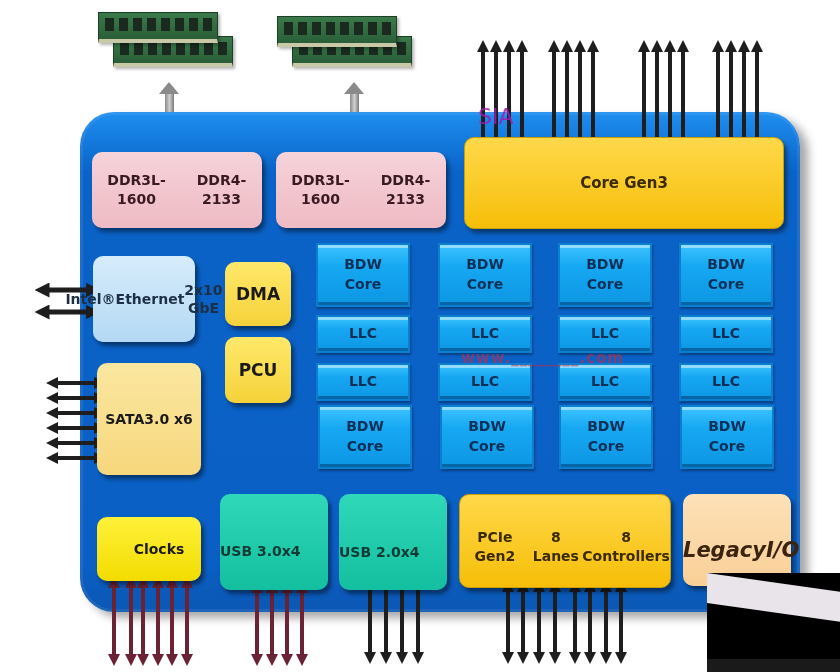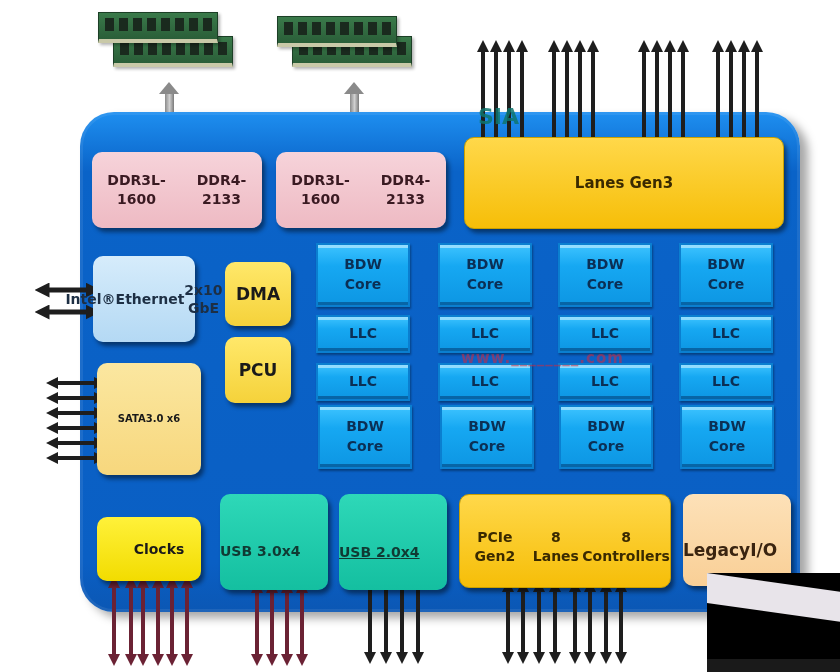--- a/index.html
+++ b/index.html
@@ -19,26 +19,26 @@
     .box {
       position: absolute; display: flex; flex-direction: row;
       align-items: center; justify-content: center; text-align: center;
       font-weight: bold; color: #1a1a1a; box-sizing: border-box;
       border-radius: 10px; line-height: 1.35;
       box-shadow: 3px 4px 4px rgba(0,0,0,0.45);
     }
     .box span { display: block; }
     .pink { background: linear-gradient(180deg,#f6d3da,#eebac3); font-size: 14px; color:#3a1a22; }
     .gold { background: linear-gradient(180deg,#ffd84a,#f6be08); font-size: 14px; color:#3a2a00; border: 1px solid #caa000; }
-    .lightyellow { background: linear-gradient(180deg,#fbe7a0,#f7d77d); font-size: 10px; }
+    .lightyellow { background: linear-gradient(180deg,#fbe7a0,#f7d77d); font-size: 14px; }
     .yellow { background: linear-gradient(180deg,#ffe86a,#f5d23a); font-size: 17px; }
     .brightyellow { background: linear-gradient(180deg,#fff13a,#f2dc00); font-size: 14px; }
     .lightblue { background: linear-gradient(180deg,#d6ecfb,#b4d9f4); font-size: 14px; color:#1d2f44; }
     .teal { background: linear-gradient(180deg,#2ed8b8,#14bfa0); font-size: 14px; color:#103a33;text-align:center; }
-    .peach { background: linear-gradient(180deg,#fde1b8,#f9cf96); font-size: 17px; color:#3a2410; }
+    .peach { background: linear-gradient(180deg,#fde1b8,#f9cf96); font-size: 21px; color:#3a2410;font-style:italic; }
     .core {
       position: absolute; box-sizing: border-box;
       background: linear-gradient(180deg,#3dc3ff 0%,#16a8f2 35%,#0d96e3 100%);
       border: 2px solid #0a7fd0;
       box-shadow: inset 0 3px 0 rgba(255,255,255,0.45), inset 0 -3px 0 rgba(0,40,90,0.45), 1px 2px 2px rgba(0,0,0,0.35);
       display: flex; flex-direction: column; align-items: center; justify-content: center;
       font-weight: bold; color: #0b2f55; font-size: 14px; line-height: 1.4;
     }
     .core span { display:block; }
     
@@ -54,21 +54,21 @@
     }
     .up-arrow-head {
       position: absolute; width: 0; height: 0;
       border-left: 10px solid transparent; border-right: 10px solid transparent;
       border-bottom: 12px solid #8a8a8a;
     }
     .watermark {
       position: absolute; color: rgba(214,40,60,0.55); font-weight: bold; font-size: 15px;
       letter-spacing: 1px; white-space: nowrap;
     }
-    .sia { position: absolute; color: #0f766e; font-weight: bold; font-size: 22px; opacity: 0.85; }
+    .sia { position: absolute; color: #a21caf; font-weight: normal; font-size: 22px; opacity: 0.85; }
     #overlay-window {
       left: 707px; top: 573px; width: 133px; height: 99px; background: #000;
       overflow: hidden;
     }
     #overlay-window .bar1 { position:absolute; left:0; top:0; width:140px; height:30px; background:#e8e4ea; transform: skewY(8deg); transform-origin: left top; }
     #overlay-window .bar2 { position:absolute; left:0; top:86px; width:140px; height:13px; background:#1a1a1a; }
     svg.lanes { position: absolute; left: 0; top: 0; overflow: visible; }
   </style>
 </head>
 <body>
@@ -187,21 +187,21 @@
 <div class="box pink" style="left:92px;top:152px;width:170px;height:76px;">
   <span>DDR3L-1600</span>
   <span>DDR4-2133</span>
 </div>
 <div class="box pink" style="left:276px;top:152px;width:170px;height:76px;">
   <span>DDR3L-1600</span>
   <span>DDR4-2133</span>
 </div>
 
 <div class="box gold" style="left:464px;top:137px;width:320px;height:92px;font-size:15px;">
-  <span>Lanes  Gen3</span>
+  <span>Core  Gen3</span>
 </div>
 
 <div class="box lightblue" style="left:93px;top:256px;width:102px;height:86px;line-height:1.3;">
   <span>Intel®</span>
   <span>Ethernet</span>
   <span>2x10 GbE</span>
 </div>
 
 <div class="box yellow" style="left:225px;top:262px;width:66px;height:64px;">
   <span>DMA</span>
@@ -281,21 +281,21 @@
 
 <div class="box brightyellow" style="left:97px;top:517px;width:104px;height:64px;padding-left:20px;">
   <span>Clocks</span>
 </div>
 
 <div class="box teal" style="left:220px;top:494px;width:108px;height:96px;justify-content:flex-start;padding-top:18px;">
   <span>USB 3.0</span>
   <span>x4</span>
 </div>
 
-<div class="box teal" style="left:339px;top:494px;width:108px;height:96px;justify-content:flex-start;padding-top:20px;text-decoration:underline;">
+<div class="box teal" style="left:339px;top:494px;width:108px;height:96px;justify-content:flex-start;padding-top:20px;">
   <span>USB 2.0</span>
   <span>x4</span>
 </div>
 
 <div class="box gold" style="left:459px;top:494px;width:212px;height:94px;justify-content:flex-start;padding-top:12px;font-size:14px;">
   <span>PCIe  Gen2</span>
   <span>8 Lanes</span>
   <span>8 Controllers</span>
 </div>
 

